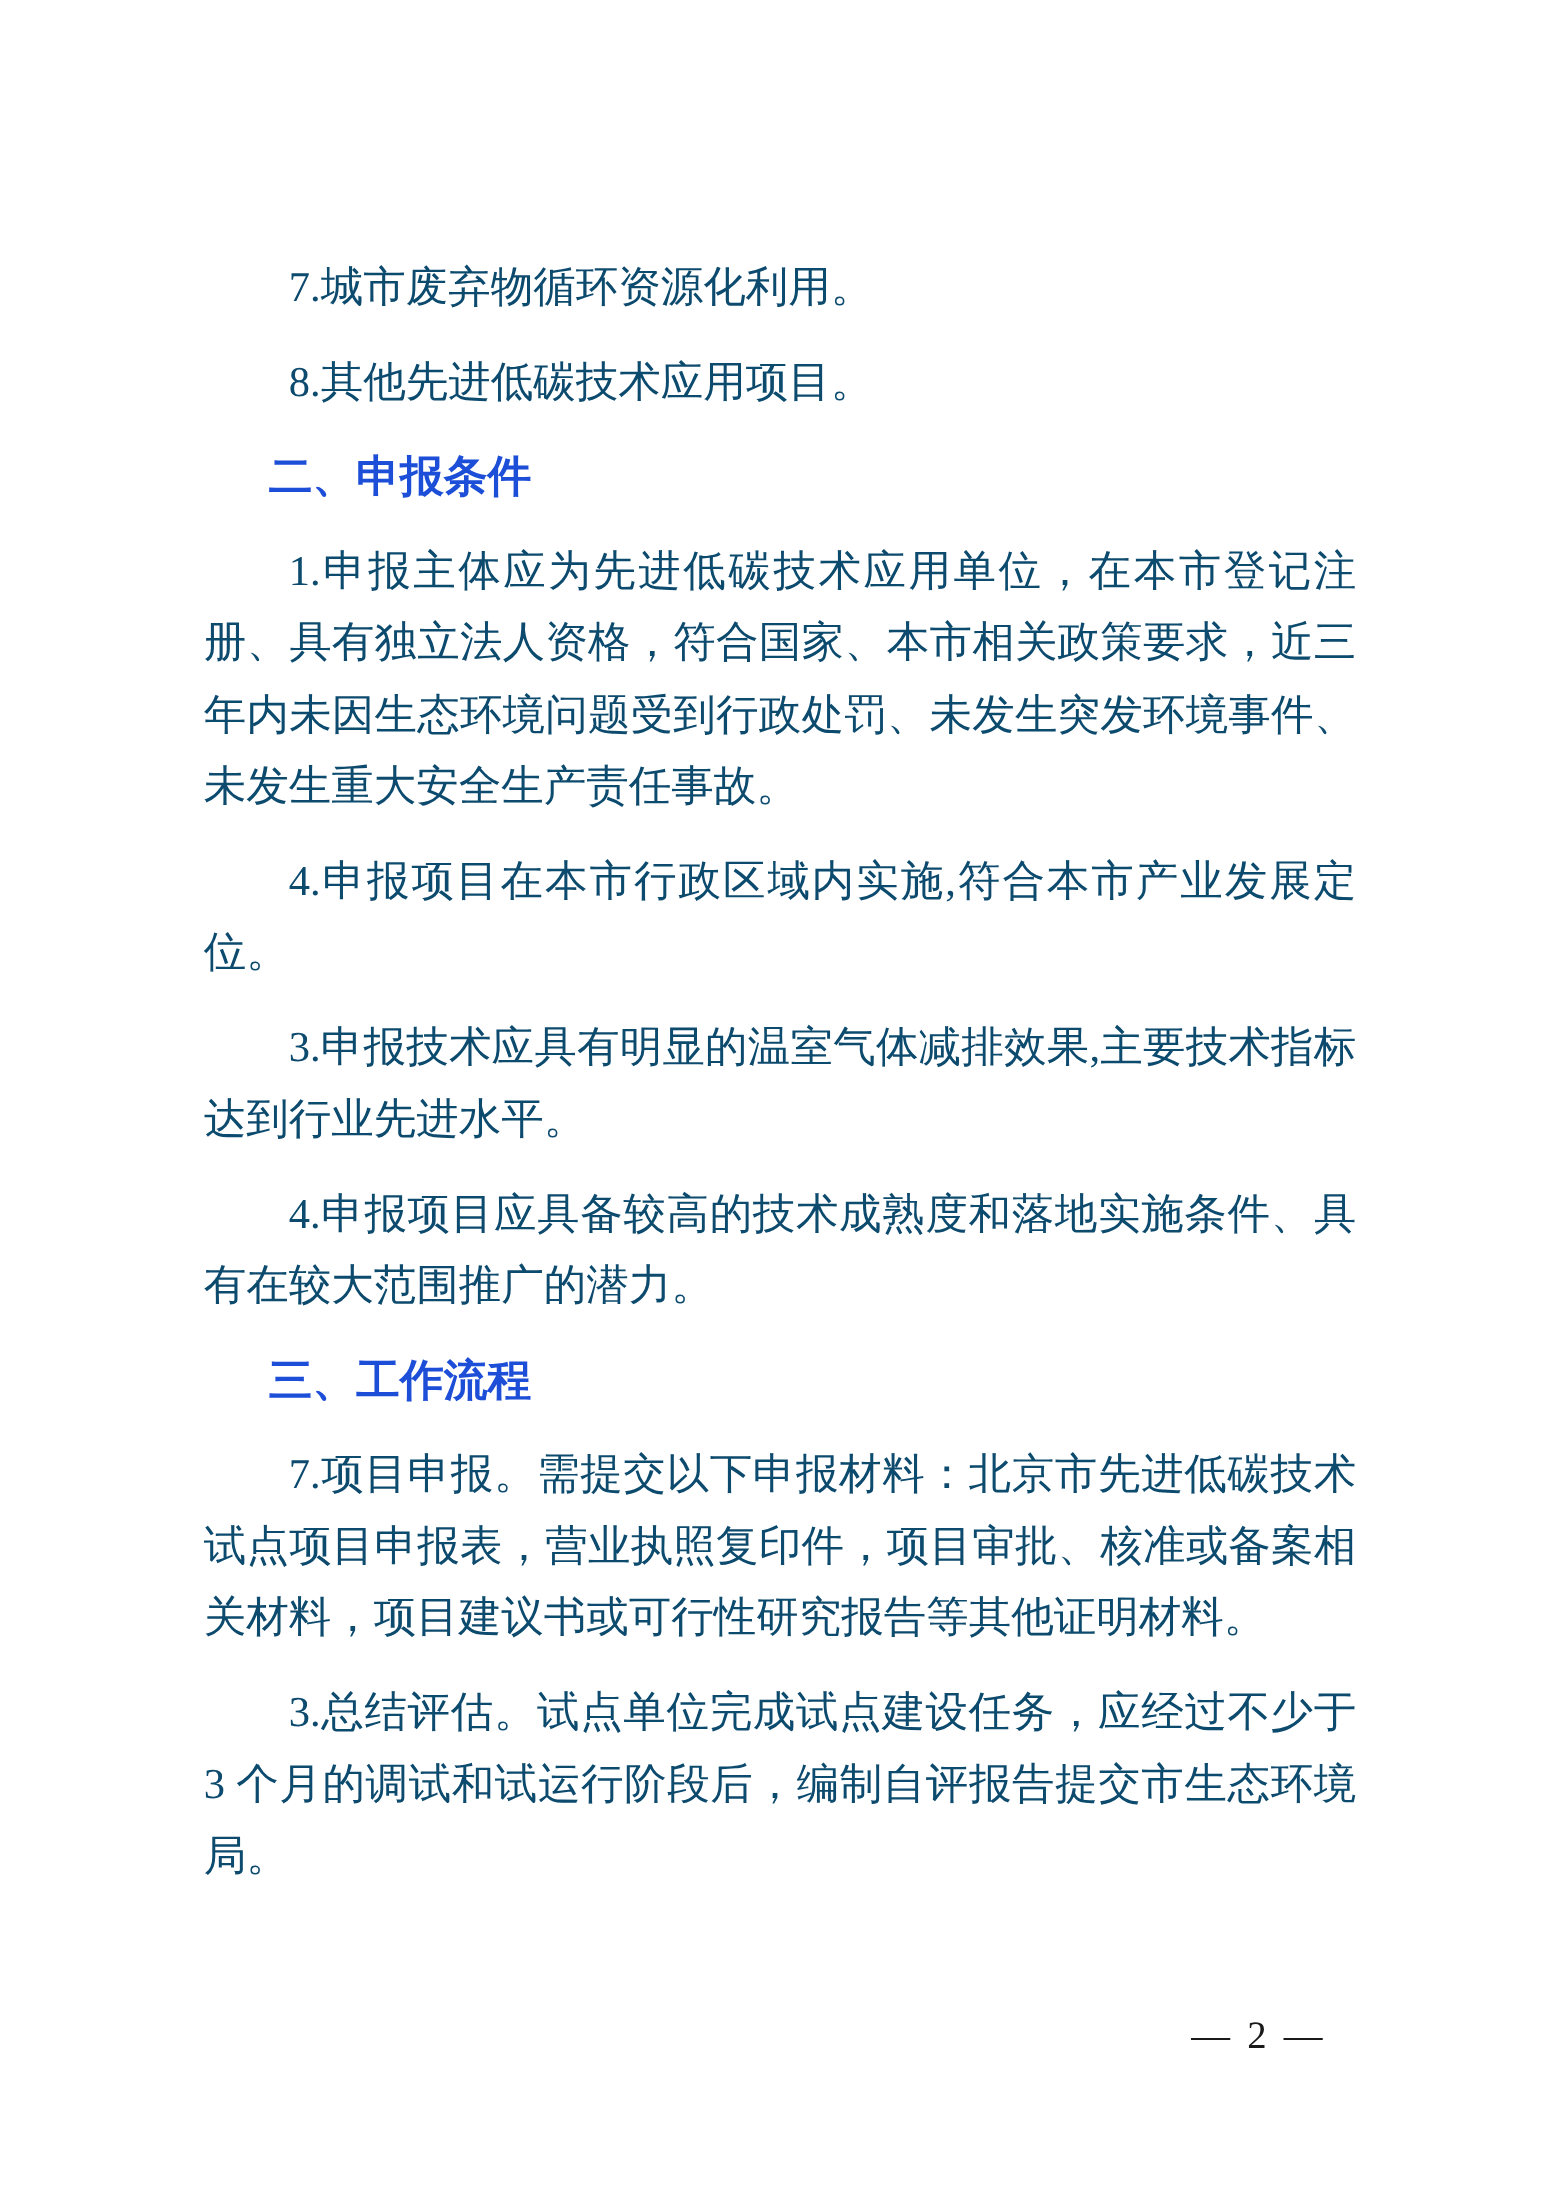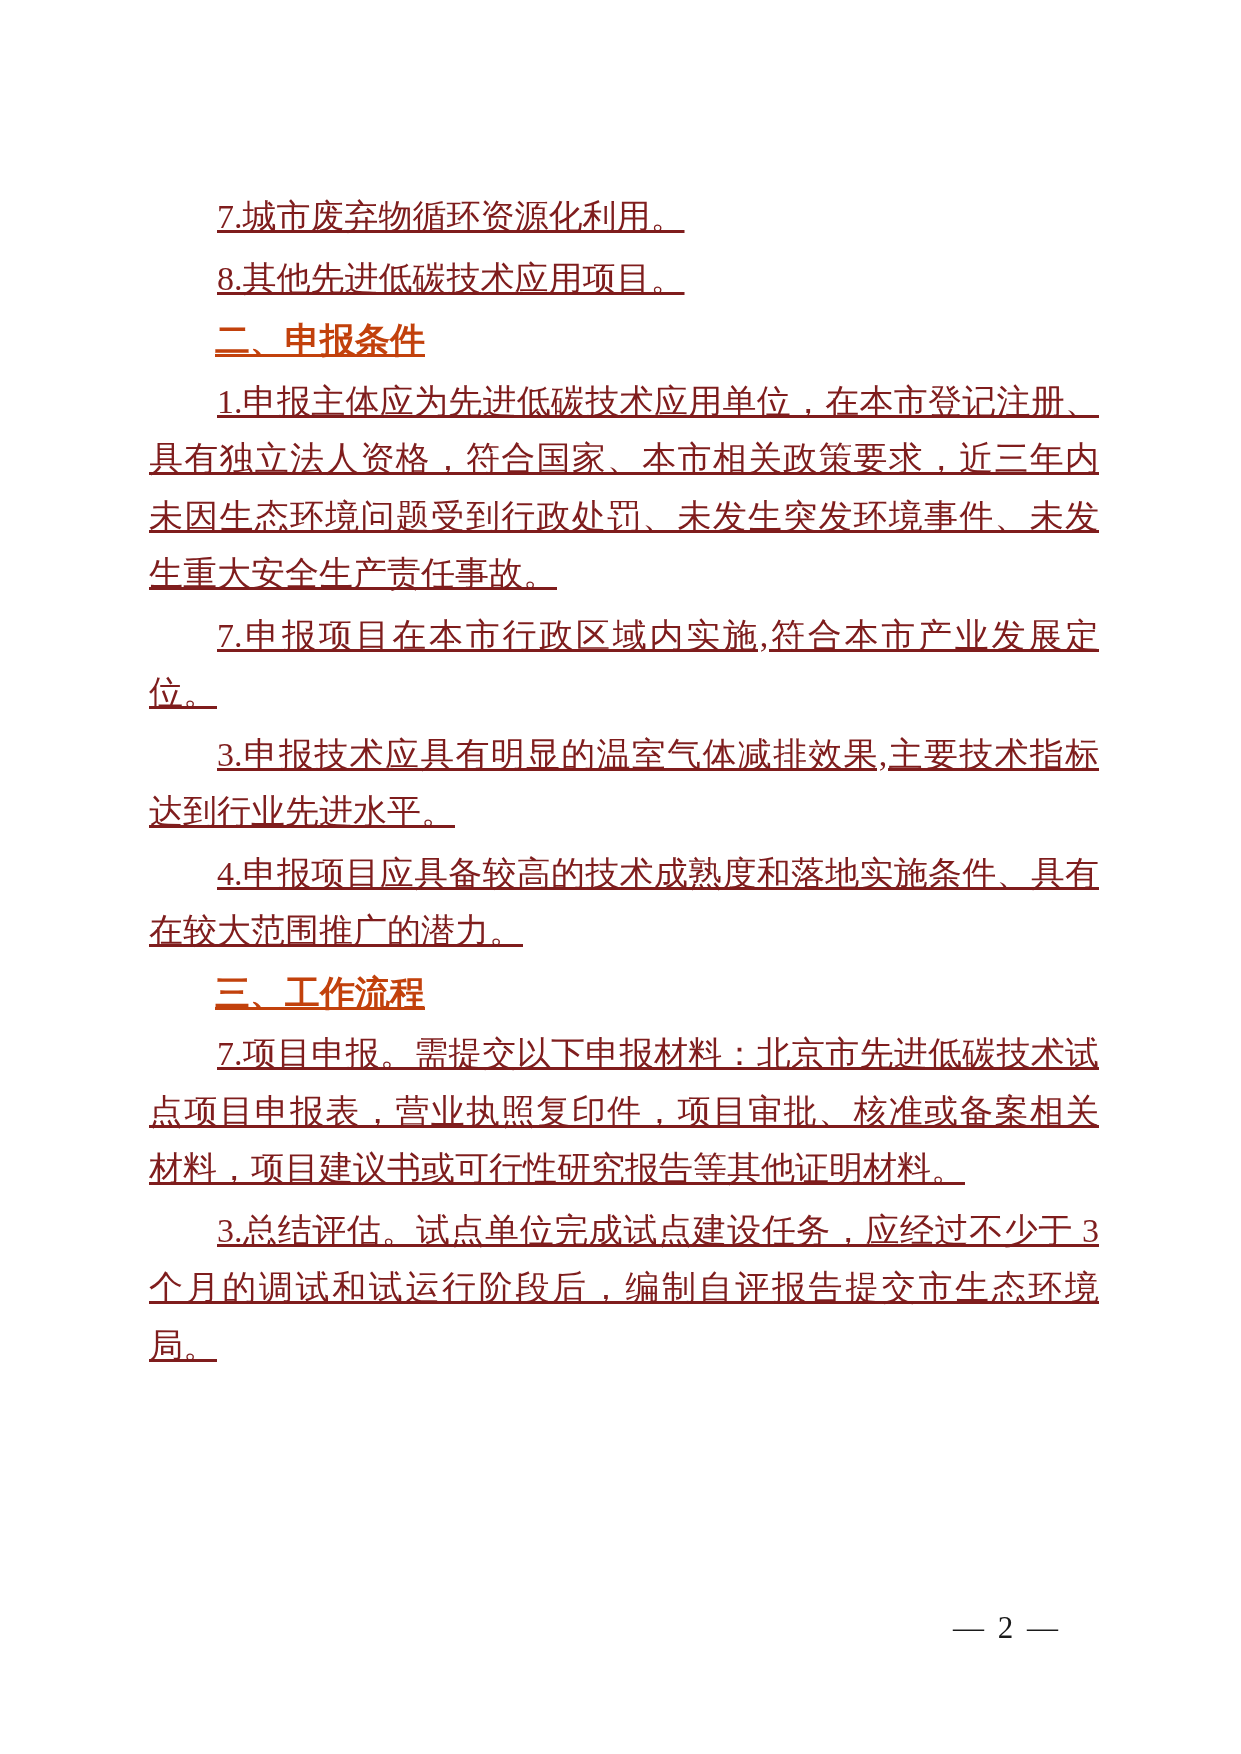--- a/index.html
+++ b/index.html
@@ -15,39 +15,37 @@
     overflow: hidden;
   }
   .doc {
     position: absolute;
     left: 145px;
     top: 184px;
     width: 958px;
     color: #000000;
   }
   p.body {
-    margin: 4px;
+    margin: 18px;
     font-family: "Liberation Serif", serif;
     font-size: 34px;
     line-height: 57.5px;
     text-align: justify;
     text-justify: inter-character;
     text-indent: 2em;
-    color: #7f1d1d;
-    text-decoration: underline;
+    color: #0c4a6e;
   }
   h2.heading {
     margin: 0;
     font-family: "Liberation Sans", sans-serif;
     font-weight: 700;
     font-size: 35px;
     line-height: 57.5px;
     text-indent: 2em;
-    color: #c2410c;
-    text-decoration: underline;
+    color: #1d4ed8;
   }
   .page-number {
     position: absolute;
     top: 1610px;
     right: 183px;
     font-family: "Liberation Serif", serif;
     font-size: 31px;
     line-height: 36px;
     color: #1a1a1a;
     word-spacing: 6px;
@@ -56,21 +54,21 @@
 </style>
 </head>
 <body>
 
 <div class="page">
   <div class="doc">
     <p class="body">7.城市废弃物循环资源化利用。</p>
     <p class="body">8.其他先进低碳技术应用项目。</p>
     <h2 class="heading">二、申报条件</h2>
     <p class="body">1.申报主体应为先进低碳技术应用单位，在本市登记注册、具有独立法人资格，符合国家、本市相关政策要求，近三年内未因生态环境问题受到行政处罚、未发生突发环境事件、未发生重大安全生产责任事故。</p>
-    <p class="body">7.申报项目在本市行政区域内实施,符合本市产业发展定位。</p>
+    <p class="body">4.申报项目在本市行政区域内实施,符合本市产业发展定位。</p>
     <p class="body">3.申报技术应具有明显的温室气体减排效果,主要技术指标达到行业先进水平。</p>
     <p class="body">4.申报项目应具备较高的技术成熟度和落地实施条件、具有在较大范围推广的潜力。</p>
     <h2 class="heading">三、工作流程</h2>
     <p class="body">7.项目申报。需提交以下申报材料：北京市先进低碳技术试点项目申报表，营业执照复印件，项目审批、核准或备案相关材料，项目建议书或可行性研究报告等其他证明材料。</p>
     <p class="body">3.总结评估。试点单位完成试点建设任务，应经过不少于 3 个月的调试和试运行阶段后，编制自评报告提交市生态环境局。</p>
   </div>
   <div class="page-number">— 2 —</div>
 </div>
 
 </body></html>

